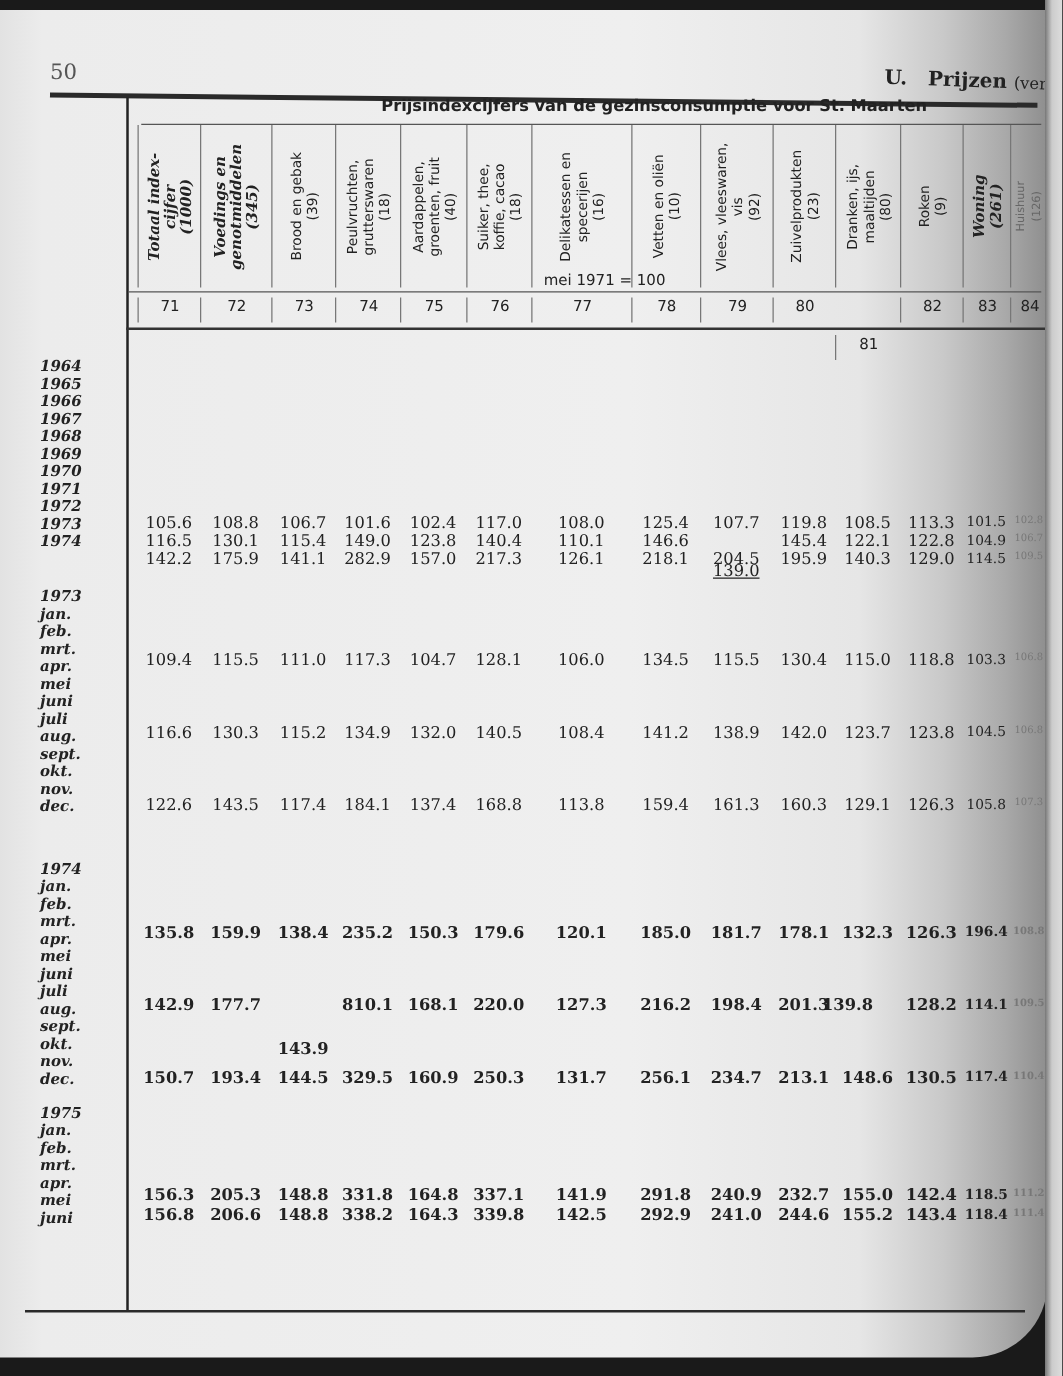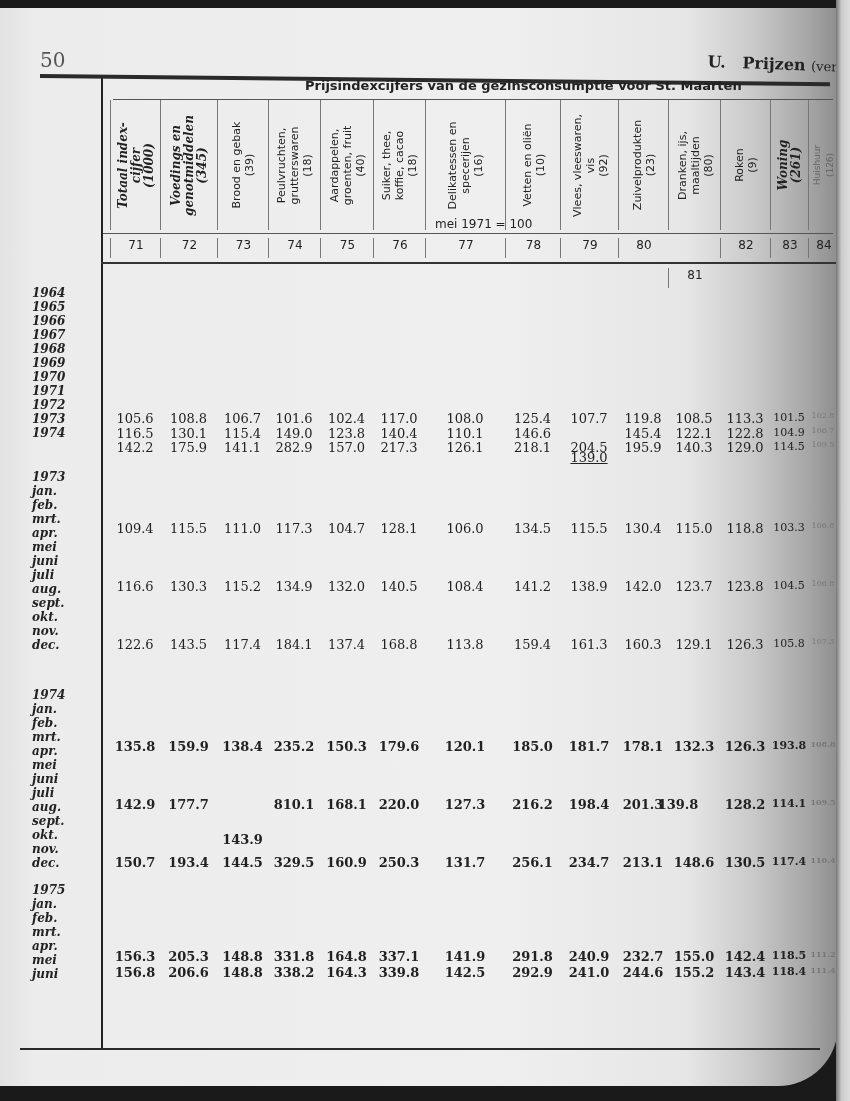--- a/index.html
+++ b/index.html
@@ -11,21 +11,21 @@
   }
   .page {
     position:absolute; left:0; top:8px; width:838px; height:1078px;
     background:linear-gradient(90deg,#e2e2e2 0%,#ececec 4%,#efefef 60%,#e6e6e6 82%,#c9c9c9 90%,#a9a9a9 96%,#8e8e8e 100%);
     border-bottom-right-radius:60px;
   }
   .edge {
     position:absolute; right:0; top:0; width:14px; height:1101px;
     background:linear-gradient(90deg,#777,#ccc 40%,#ddd);
   }
-  .page-number { position:absolute; left:40px; top:40px; font-size:20px; color:#555; }
+  .page-number { position:absolute; left:40px; top:40px; font-size:17px; color:#555; }
   .chapter-title { position:absolute; left:708px; top:44px; font-size:16px; font-weight:bold; color:#222; white-space:nowrap; transform:rotate(2deg); transform-origin:left top; }
   .chapter-title .sub { font-weight:normal; font-size:13px; }
   .rule-top { position:absolute; left:40px; top:66px; width:790px; height:4px; background:#2a2a2a; transform:rotate(0.6deg); transform-origin:left; }
   .rule-bottom { position:absolute; left:20px; top:1040px; width:800px; height:2px; background:#2a2a2a; }
   .stub-line { position:absolute; left:101px; top:70px; width:2px; height:970px; background:#222; }
   .header-line { position:absolute; left:101px; top:254px; width:735px; height:2px; background:#333; }
   .group-title { position:absolute; left:305px; top:70px; font-family:"DejaVu Sans", sans-serif; font-size:13px; font-weight:bold; color:#222; white-space:nowrap; }
   .group-line { position:absolute; left:113px; top:91px; width:720px; height:1px; background:#555; }
   .base-note { position:absolute; left:435px; top:209px; font-family:"DejaVu Sans", sans-serif; font-size:12px; color:#222; white-space:nowrap; }
   .num-line { position:absolute; left:103px; top:225px; width:730px; height:1px; background:#555; }
@@ -297,21 +297,21 @@
       <div class="cell bold" style="left: 217px; width: 51px; top: 731px;">138.4</div>
       <div class="cell bold" style="left: 268px; width: 52px; top: 731px;">235.2</div>
       <div class="cell bold" style="left: 320px; width: 53px; top: 731px;">150.3</div>
       <div class="cell bold" style="left: 373px; width: 52px; top: 731px;">179.6</div>
       <div class="cell bold" style="left: 425px; width: 80px; top: 731px;">120.1</div>
       <div class="cell bold" style="left: 505px; width: 55px; top: 731px;">185.0</div>
       <div class="cell bold" style="left: 560px; width: 58px; top: 731px;">181.7</div>
       <div class="cell bold" style="left: 618px; width: 50px; top: 731px;">178.1</div>
       <div class="cell bold" style="left: 668px; width: 52px; top: 731px;">132.3</div>
       <div class="cell bold" style="left: 720px; width: 50px; top: 731px;">126.3</div>
-      <div class="cell small bold" style="left: 770px; width: 38px; top: 731px;">193.8</div>
+      <div class="cell small bold" style="left: 770px; width: 38px; top: 731px;">196.4</div>
       <div class="cell tiny bold" style="left: 808px; width: 30px; top: 731px;">108.8</div>
       <div class="cell bold" style="left: 110px; width: 50px; top: 789px;">142.9</div>
       <div class="cell bold" style="left: 160px; width: 57px; top: 789px;">177.7</div>
       <div class="cell bold" style="left: 217px; width: 51px; top: 789px; margin-top: 35px;">143.9</div>
       <div class="cell bold" style="left: 268px; width: 52px; top: 789px;">810.1</div>
       <div class="cell bold" style="left: 320px; width: 53px; top: 789px;">168.1</div>
       <div class="cell bold" style="left: 373px; width: 52px; top: 789px;">220.0</div>
       <div class="cell bold" style="left: 425px; width: 80px; top: 789px;">127.3</div>
       <div class="cell bold" style="left: 505px; width: 55px; top: 789px;">216.2</div>
       <div class="cell bold" style="left: 560px; width: 58px; top: 789px;">198.4</div>

